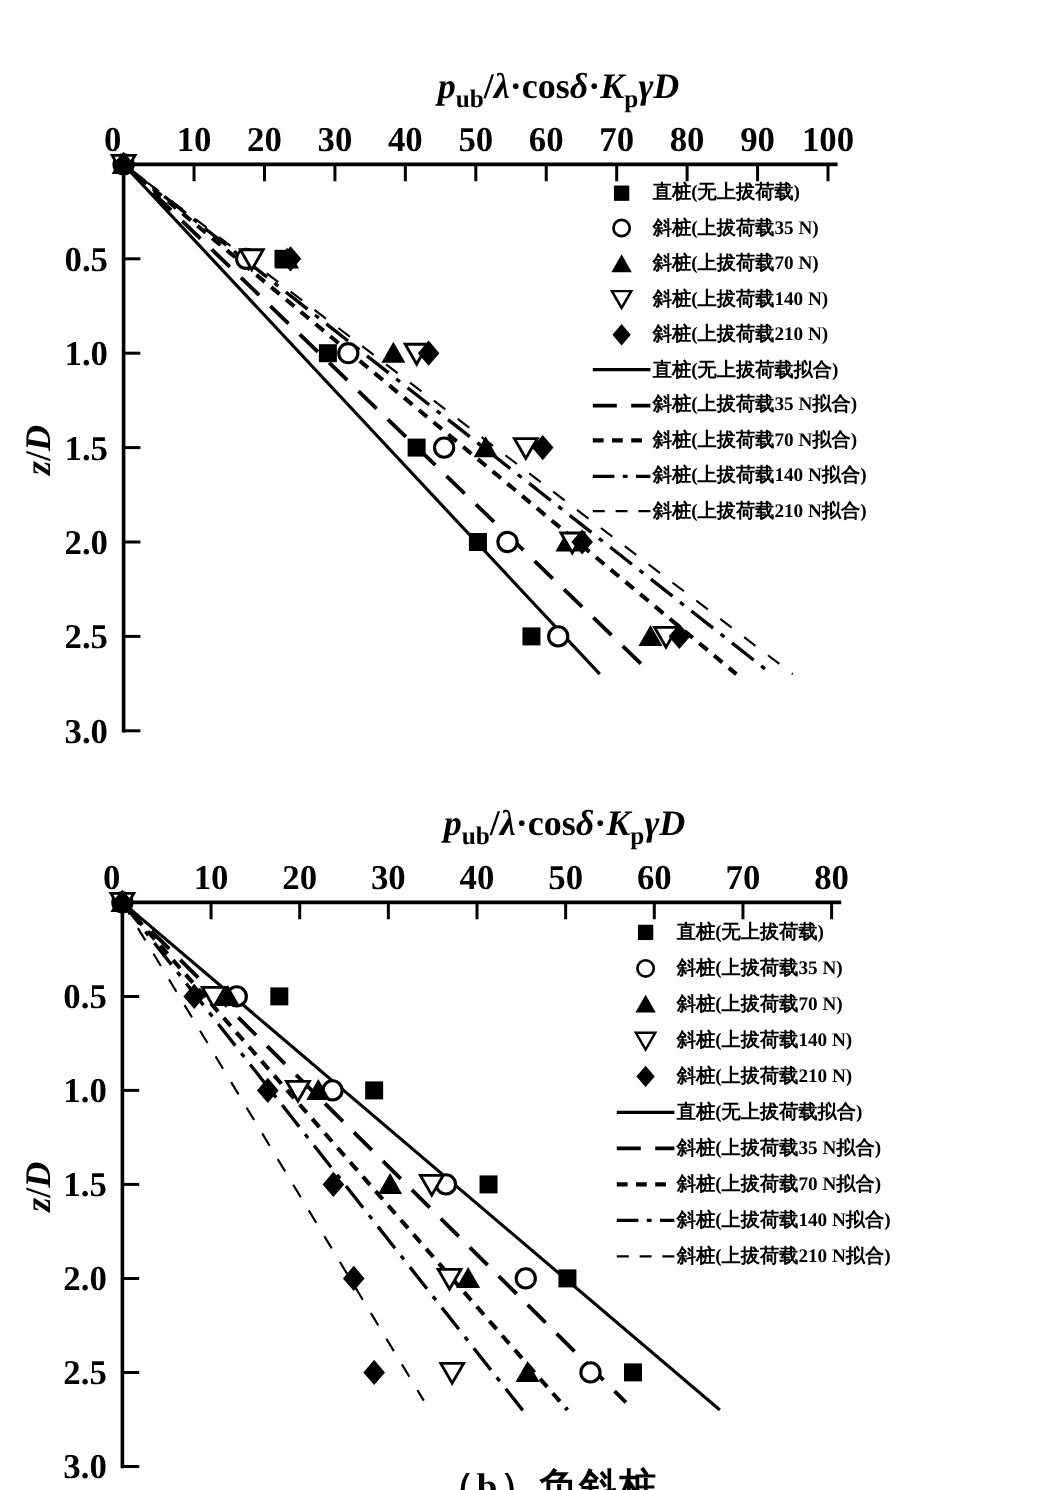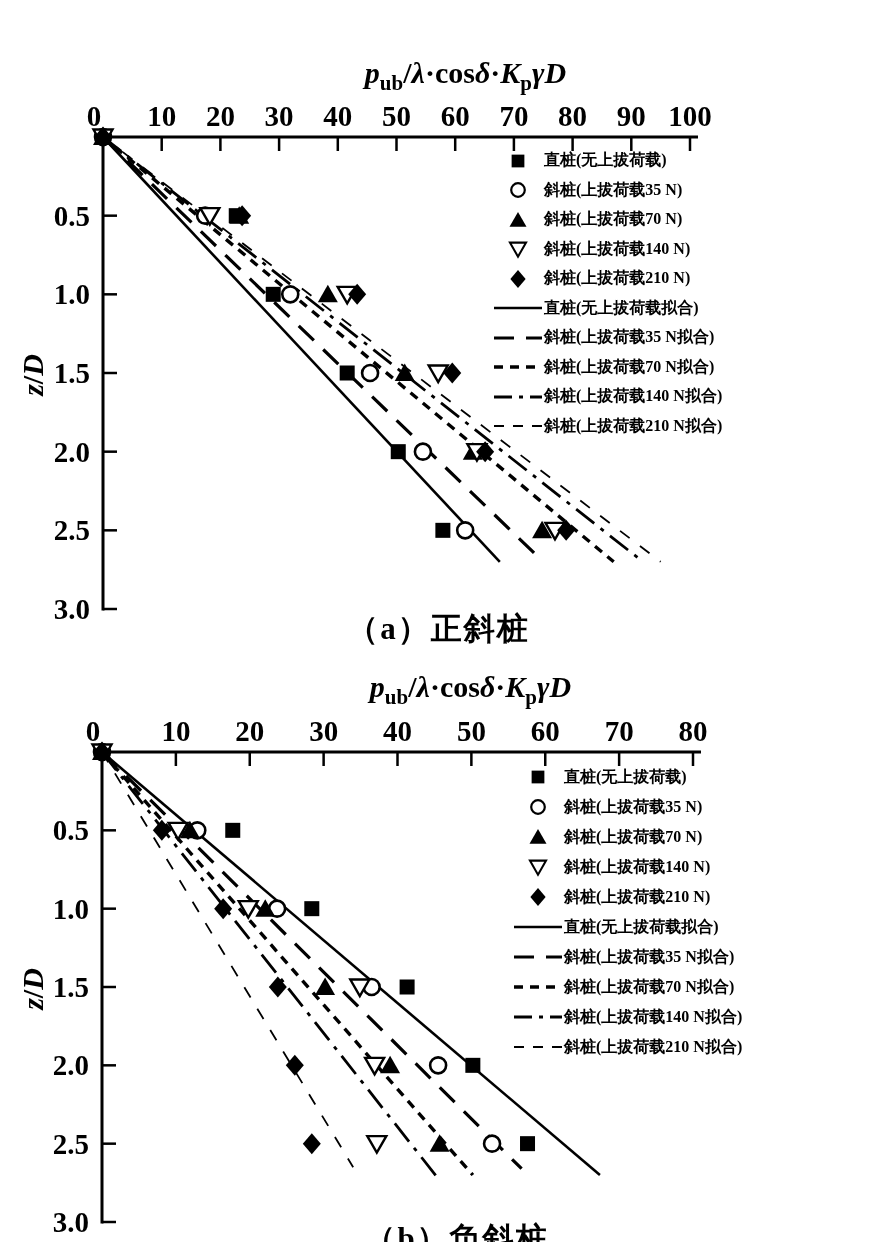--- a/index.html
+++ b/index.html
@@ -184,21 +184,20 @@
         </div>
         <div class="lg-row">
           <span class="lg-icon">
             <svg width="50" height="22">
               <line x1="1" y1="11" x2="49" y2="11" stroke="#000" stroke-width="1.8" stroke-dasharray="10 9"></line>
             </svg>
           </span>
           <span class="lg-label">斜桩(上拔荷载210 N拟合)</span>
         </div>
       </div>
-    <div class="subtitle">（a）正斜桩</div>
   </section>
 
   <section class="chart" id="chart-b">
     <div class="axis-title"><i>p</i><sub>ub</sub><span>/</span><i>λ</i><span>·</span><span>cos</span><i>δ</i><span>·</span><i>K</i><sub>p</sub><i>γ</i><i>D</i></div>
     <svg class="plot" id="plot-b" width="877" height="622" viewBox="0 0 877 622">
         <line x1="100.5" y1="90" x2="701" y2="90" stroke="#000" stroke-width="3"></line>
         <line x1="102" y1="88.5" x2="102" y2="561.5" stroke="#000" stroke-width="3"></line>
         <text x="93" y="79" text-anchor="middle">0</text>
         <line x1="175.875" y1="90" x2="175.875" y2="104" stroke="#000" stroke-width="2.5"></line>
         <text x="175.875" y="79" text-anchor="middle">10</text>

